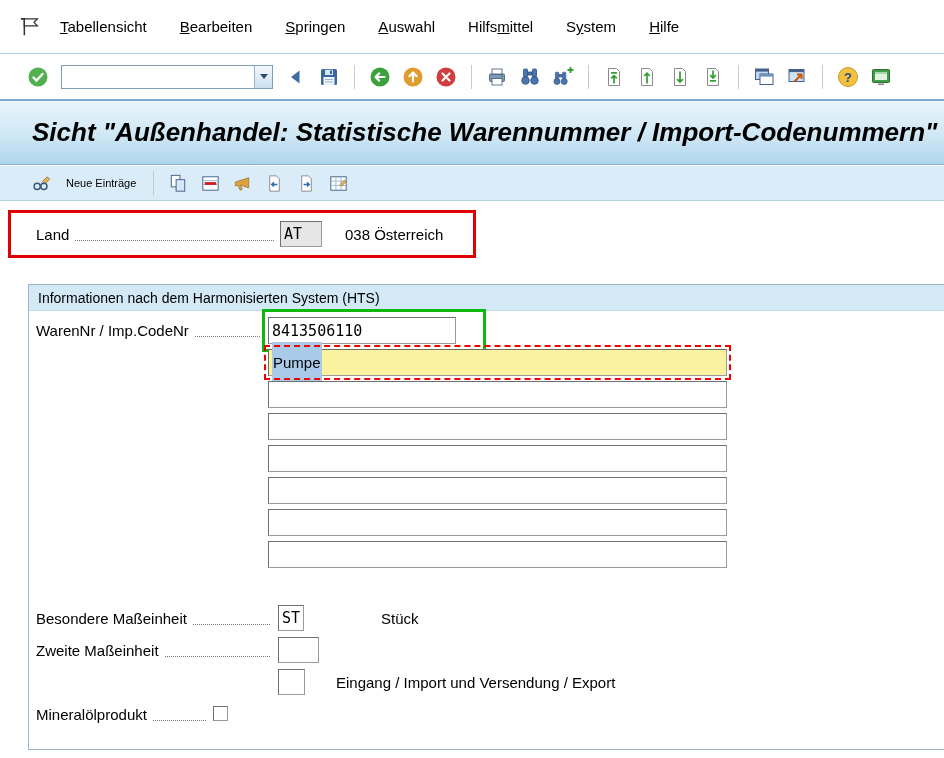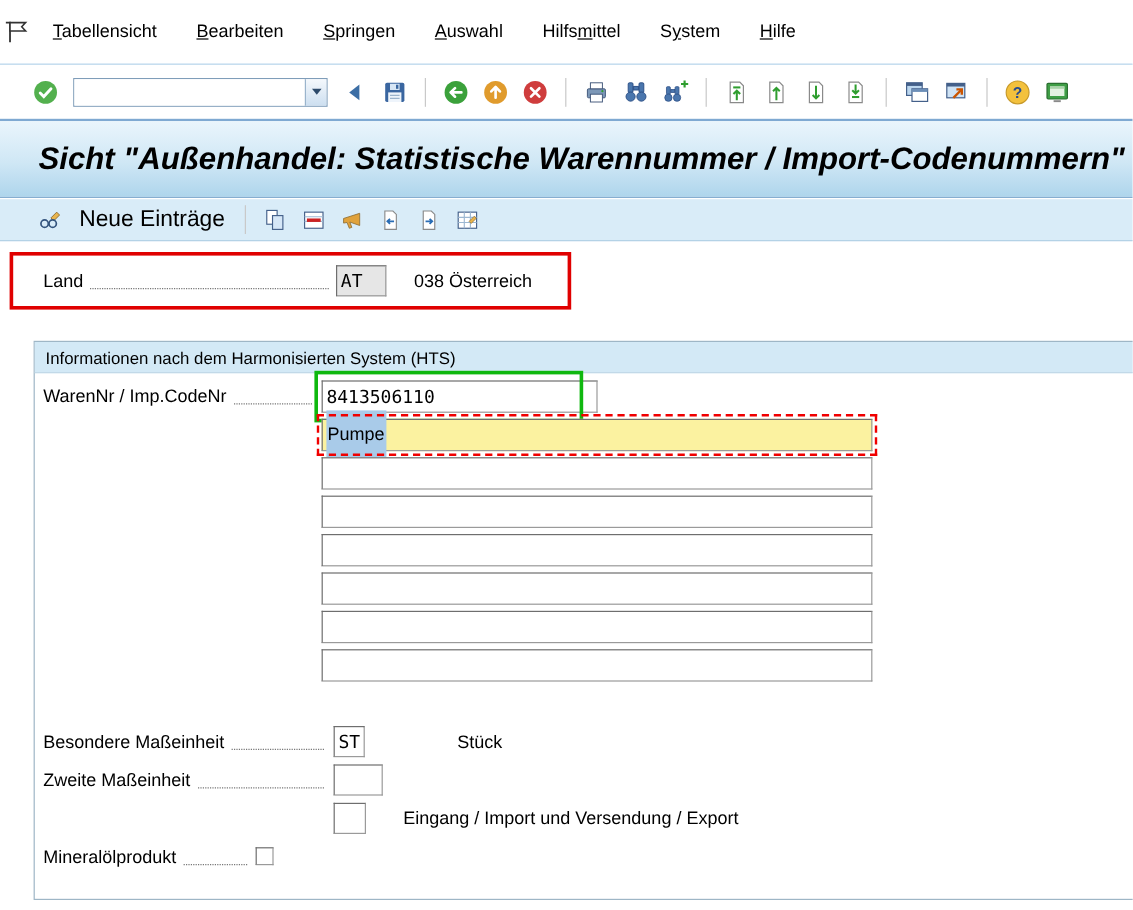--- a/index.html
+++ b/index.html
@@ -2,21 +2,21 @@
 <html><head>
 <meta charset="utf-8">
 <style>
   html,body{margin:0;padding:0;}
   body{font-family:"Liberation Sans",sans-serif;background:#fff;}
   .screen{position:relative;width:944px;height:758px;background:#fff;overflow:hidden;}
 
   
   .menubar{position:absolute;top:0;left:0;width:944px;height:54px;background:#fff;
     border-bottom:1px solid #aacce8;display:flex;align-items:center;box-sizing:border-box;
-    }
+    padding-left:16px;}
   .sysicon{width:26px;height:26px;margin-right:18px;display:block;}
   .menu-items{display:flex;gap:33px;font-size:15px;color:#000;}
   .menu-item{cursor:default;white-space:nowrap;}
   .mn{text-decoration:underline;}
 
   
   .toolbar{position:absolute;top:54px;left:0;width:944px;height:47px;background:#fff;
     border-bottom:2px solid #7fa9d2;display:flex;align-items:center;box-sizing:border-box;
     padding-left:26px;gap:9px;}
   .tbtn{background:transparent;border:none;padding:0;margin:0;cursor:pointer;display:block;line-height:0;}
@@ -36,21 +36,21 @@
     background:linear-gradient(180deg,#eaf5fc 0%,#cfe7f5 55%,#aed5ec 100%);
     border-bottom:1px solid #86aed0;display:flex;align-items:center;box-sizing:border-box;
     padding-left:32px;overflow:hidden;}
   .title{font-size:26px;font-weight:bold;font-style:italic;white-space:nowrap;color:#000;}
 
   
   .apptoolbar{position:absolute;top:166px;left:0;width:944px;height:35px;background:#d9ecf8;
     border-bottom:1px solid #b4d2e6;display:flex;align-items:center;box-sizing:border-box;
     padding-left:30px;gap:9px;}
   .textbtn{background:transparent;border:none;font-family:"Liberation Sans",sans-serif;
-    font-size:19px;color:#000;cursor:pointer;padding:2px 4px;white-space:nowrap;}
+    font-size:11px;color:#000;cursor:pointer;padding:2px 4px;white-space:nowrap;}
   .aic{width:23px;height:23px;display:block;}
 
   
   .frow{position:absolute;display:flex;align-items:flex-end;height:19px;font-size:15px;color:#000;}
   .frow .lbl{line-height:19px;white-space:nowrap;}
   .leader{flex:1;border-bottom:1px dotted #777;margin:0 2px 3px 6px;}
   .ftext{position:absolute;font-size:15px;line-height:19px;color:#000;white-space:nowrap;}
   .fld{position:absolute;box-sizing:border-box;height:26px;background:#fff;
     border:1px solid #9a9a9a;border-top-color:#6e6e6e;border-left-color:#6e6e6e;
     font-family:"DejaVu Sans Mono","Liberation Mono",monospace;font-size:15px;
@@ -294,21 +294,21 @@
   <div class="ann ann-red" style="left:8px;top:210px;width:468px;height:48px;"></div>
 
   <div class="groupbox" style="left:28px;top:284px;width:930px;height:466px;">
     <div class="grouphead">Informationen nach dem Harmonisierten System (HTS)</div>
   </div>
 
   <div class="frow" style="left:36px;top:321px;width:226px;">
     <span class="lbl">WarenNr / Imp.CodeNr</span>
     <span class="leader"></span>
   </div>
-  <input class="fld" style="left: 268px; top: 317px; width: 230px; height: 27px;" value="8413506110">
+  <input class="fld" style="left: 268px; top: 317px; width: 188px; height: 27px;" value="8413506110">
   <div class="ann ann-green" style="left:262px;top:309px;width:224px;height:43px;"></div>
 
   <div class="fld bez" style="left:268px;top:349px;width:459px;height:27px;">
     <span class="sel">Pumpe</span>
   </div>
   <div class="ann ann-dashed" style="left:264px;top:345px;width:467px;height:35px;"></div>
 
   <input class="fld" style="left: 268px; top: 381px; width: 459px; height: 27px;">
   <input class="fld" style="left: 268px; top: 413px; width: 459px; height: 27px;">
   <input class="fld" style="left: 268px; top: 445px; width: 459px; height: 27px;">

